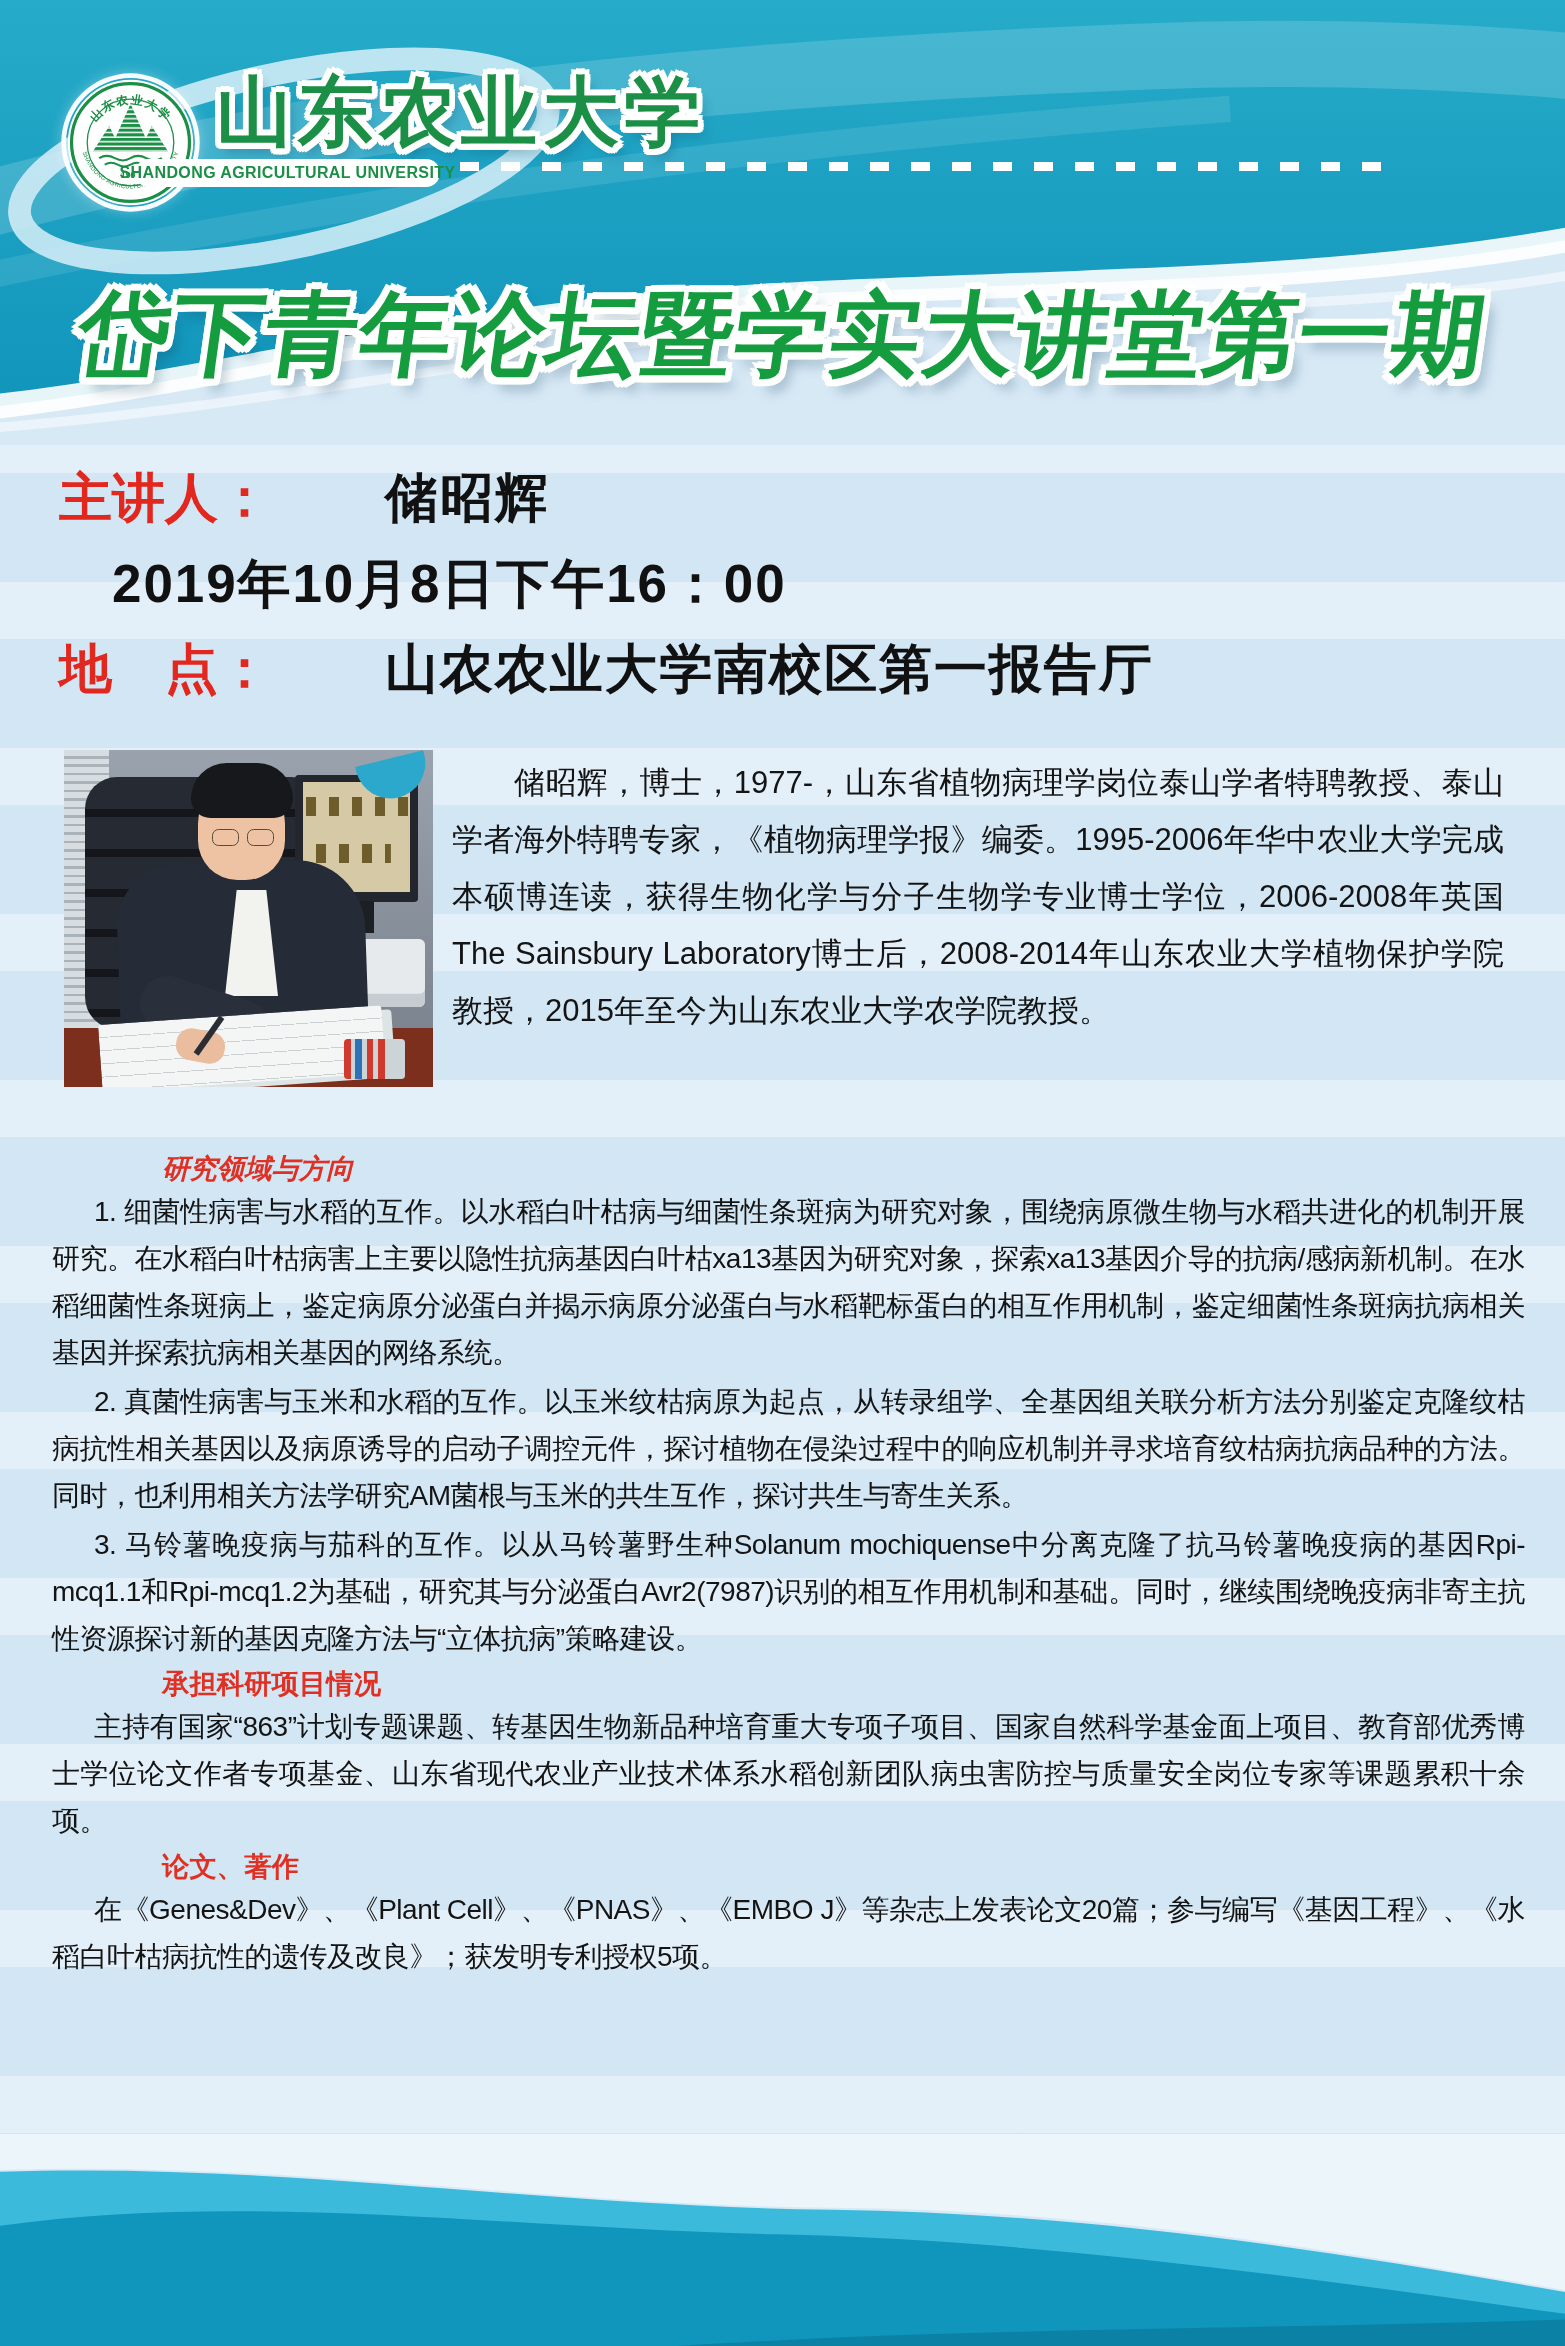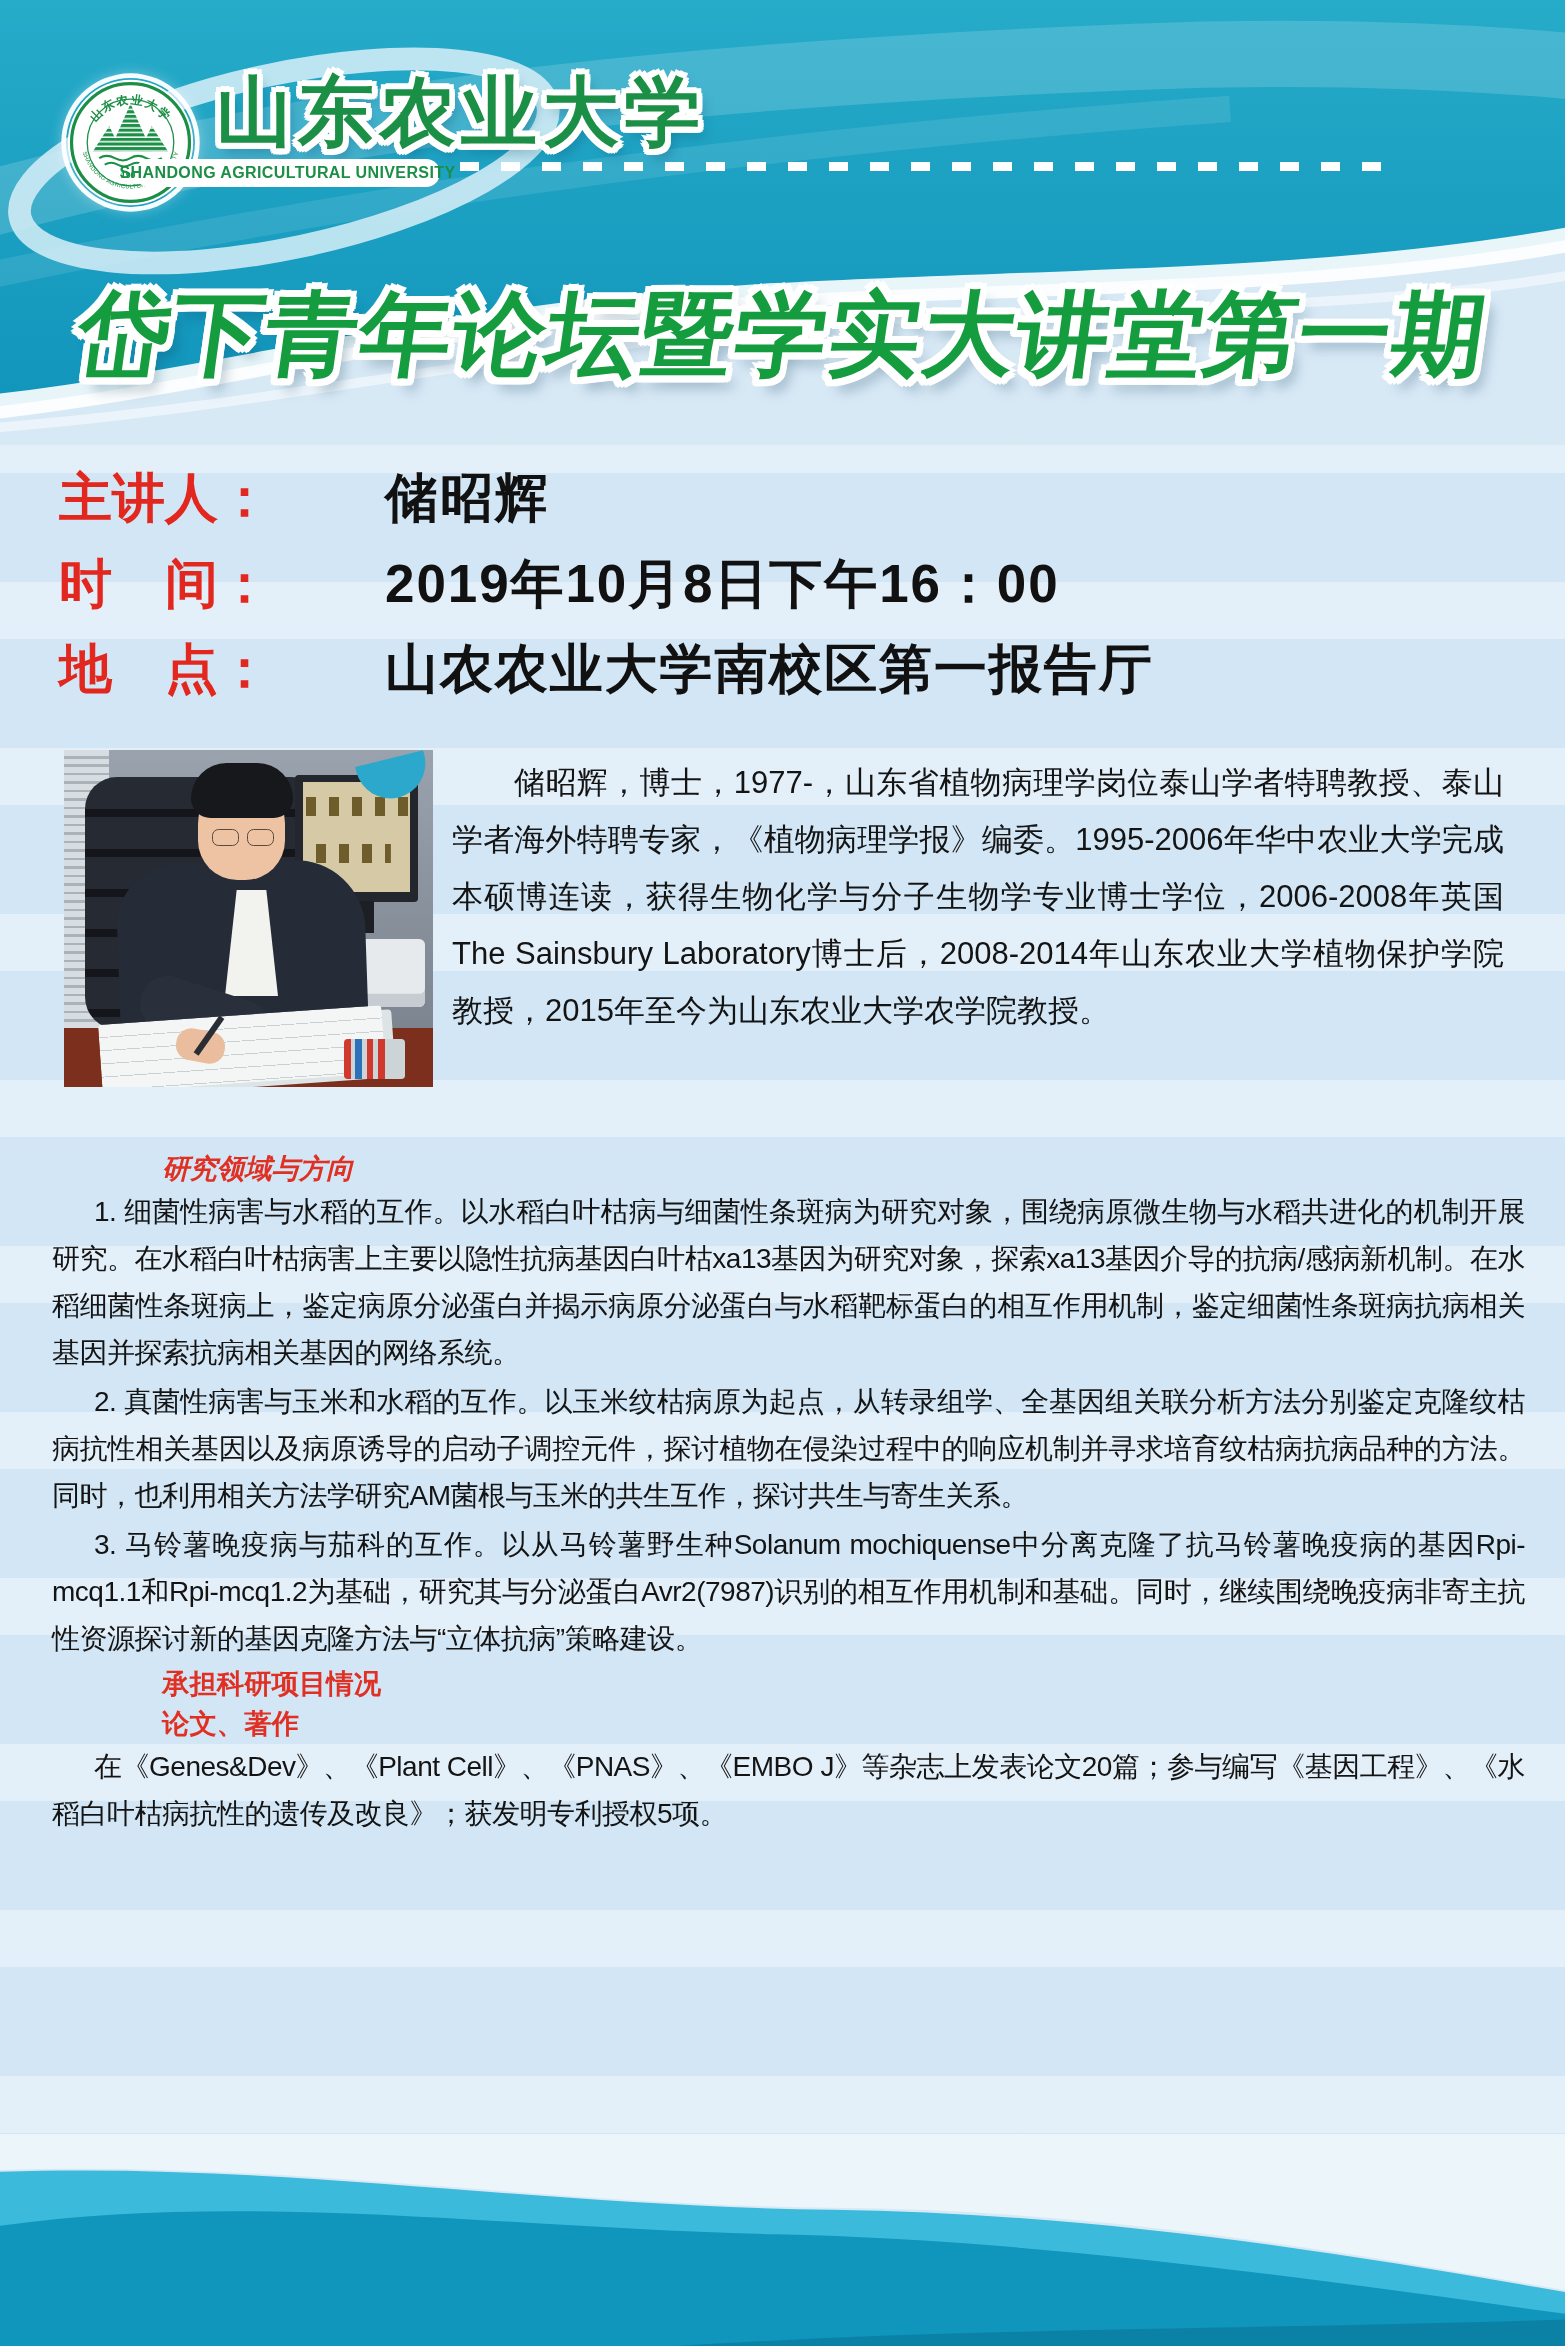--- a/index.html
+++ b/index.html
@@ -147,21 +147,20 @@
   <div id="dashed-line"></div>
 
   <div id="main-title" class="t-outline">岱下青年论坛暨学实大讲堂第一期</div>
 
   <div id="info-block">
     <div class="info-row">
       <span class="info-label">主讲人：</span>
       <span class="info-value">储昭辉</span>
     </div>
     <div class="info-row">
-      <span class="info-label">时　间：</span>
       <span class="info-value">2019年10月8日下午16：00</span>
     </div>
     <div class="info-row">
       <span class="info-label">地　点：</span>
       <span class="info-value">山农农业大学南校区第一报告厅</span>
     </div>
   </div>
 
   <div id="speaker-photo">
     <div class="ph-blinds"></div>
@@ -190,20 +189,21 @@
 
   <div id="bio">储昭辉，博士，1977-，山东省植物病理学岗位泰山学者特聘教授、泰山学者海外特聘专家，《植物病理学报》编委。1995-2006年华中农业大学完成本硕博连读，获得生物化学与分子生物学专业博士学位，2006-2008年英国The Sainsbury Laboratory博士后，2008-2014年山东农业大学植物保护学院教授，2015年至今为山东农业大学农学院教授。</div>
 
   <div id="content">
     <div class="sec-heading first">研究领域与方向</div>
     <div class="para">1. 细菌性病害与水稻的互作。以水稻白叶枯病与细菌性条斑病为研究对象，围绕病原微生物与水稻共进化的机制开展研究。在水稻白叶枯病害上主要以隐性抗病基因白叶枯xa13基因为研究对象，探索xa13基因介导的抗病/感病新机制。在水稻细菌性条斑病上，鉴定病原分泌蛋白并揭示病原分泌蛋白与水稻靶标蛋白的相互作用机制，鉴定细菌性条斑病抗病相关基因并探索抗病相关基因的网络系统。</div>
     <div class="para">2. 真菌性病害与玉米和水稻的互作。以玉米纹枯病原为起点，从转录组学、全基因组关联分析方法分别鉴定克隆纹枯病抗性相关基因以及病原诱导的启动子调控元件，探讨植物在侵染过程中的响应机制并寻求培育纹枯病抗病品种的方法。同时，也利用相关方法学研究AM菌根与玉米的共生互作，探讨共生与寄生关系。</div>
     <div class="para">3. 马铃薯晚疫病与茄科的互作。以从马铃薯野生种Solanum mochiquense中分离克隆了抗马铃薯晚疫病的基因Rpi-mcq1.1和Rpi-mcq1.2为基础，研究其与分泌蛋白Avr2(7987)识别的相互作用机制和基础。同时，继续围绕晚疫病非寄主抗性资源探讨新的基因克隆方法与“立体抗病”策略建设。</div>
 
     <div class="sec-heading">承担科研项目情况</div>
+    <div class="para">主持有国家“863”计划专题课题、转基因生物新品种培育重大专项子项目、国家自然科学基金面上项目、教育部优秀博士学位论文作者专项基金、山东省现代农业产业技术体系水稻创新团队病虫害防控与质量安全岗位专家等课题累积十余项。</div>
 
 
     <div class="sec-heading">论文、著作</div>
     <div class="para">在《Genes&amp;Dev》、《Plant Cell》、《PNAS》、《EMBO J》等杂志上发表论文20篇；参与编写《基因工程》、《水稻白叶枯病抗性的遗传及改良》；获发明专利授权5项。</div>
   </div>
 
   <svg id="footer-bg" viewBox="0 0 1654 225" preserveAspectRatio="none">
     <path d="M0,0 L1654,0 L1654,165 C 1400,120 1150,80 880,78 C 560,74 300,28 0,38 Z" fill="#ecf5fa"></path>
     <path d="M0,40 C 300,30 560,76 880,80 C 1150,84 1400,122 1654,167 L1654,225 L0,225 Z" fill="#3cbadc"></path>
     <path d="M0,97 C 260,60 540,100 820,106 C 1100,112 1380,152 1654,190 L1654,225 L0,225 Z" fill="#1095bc"></path>

